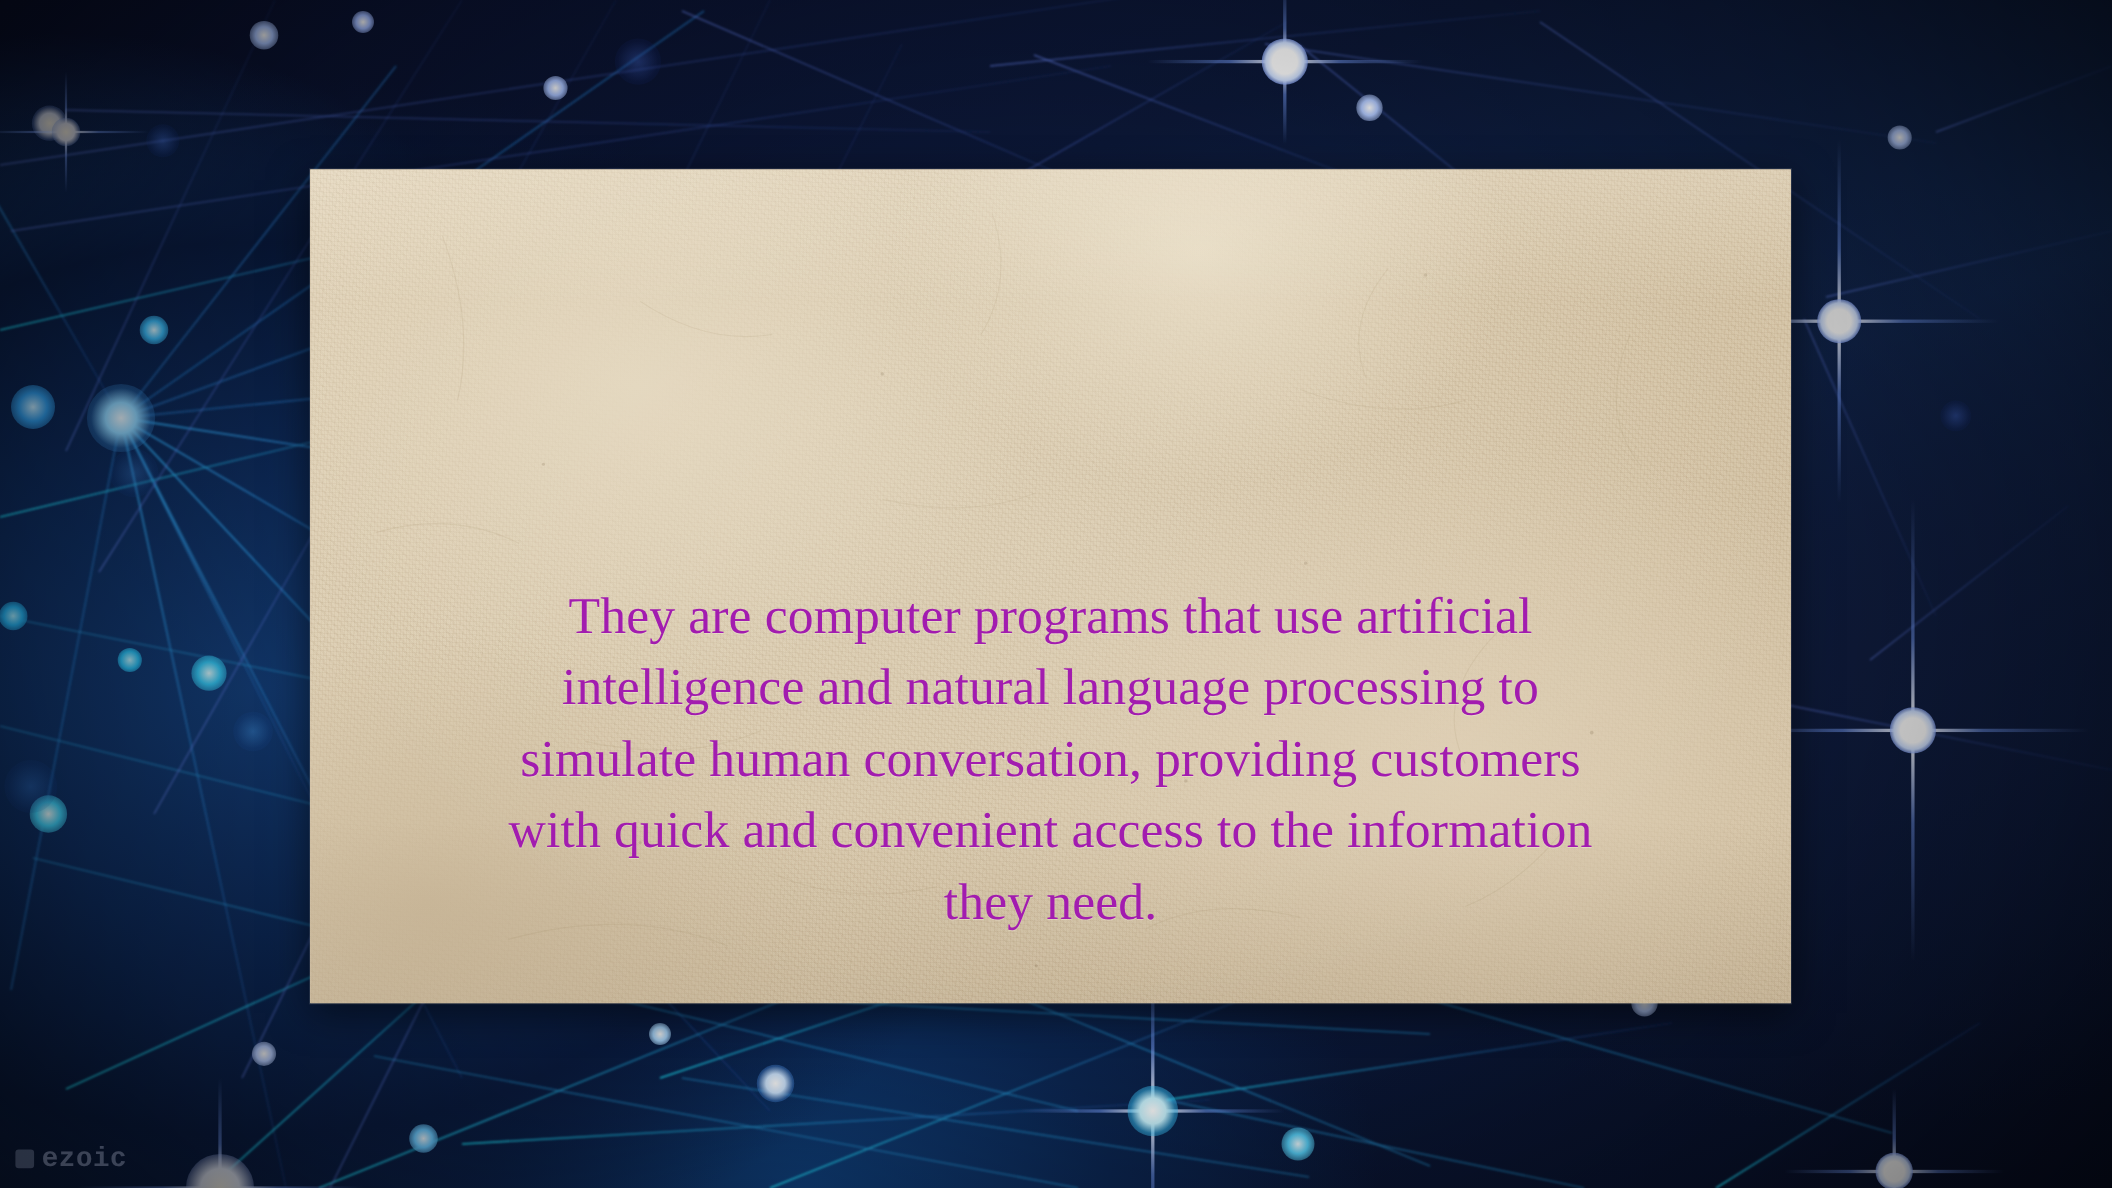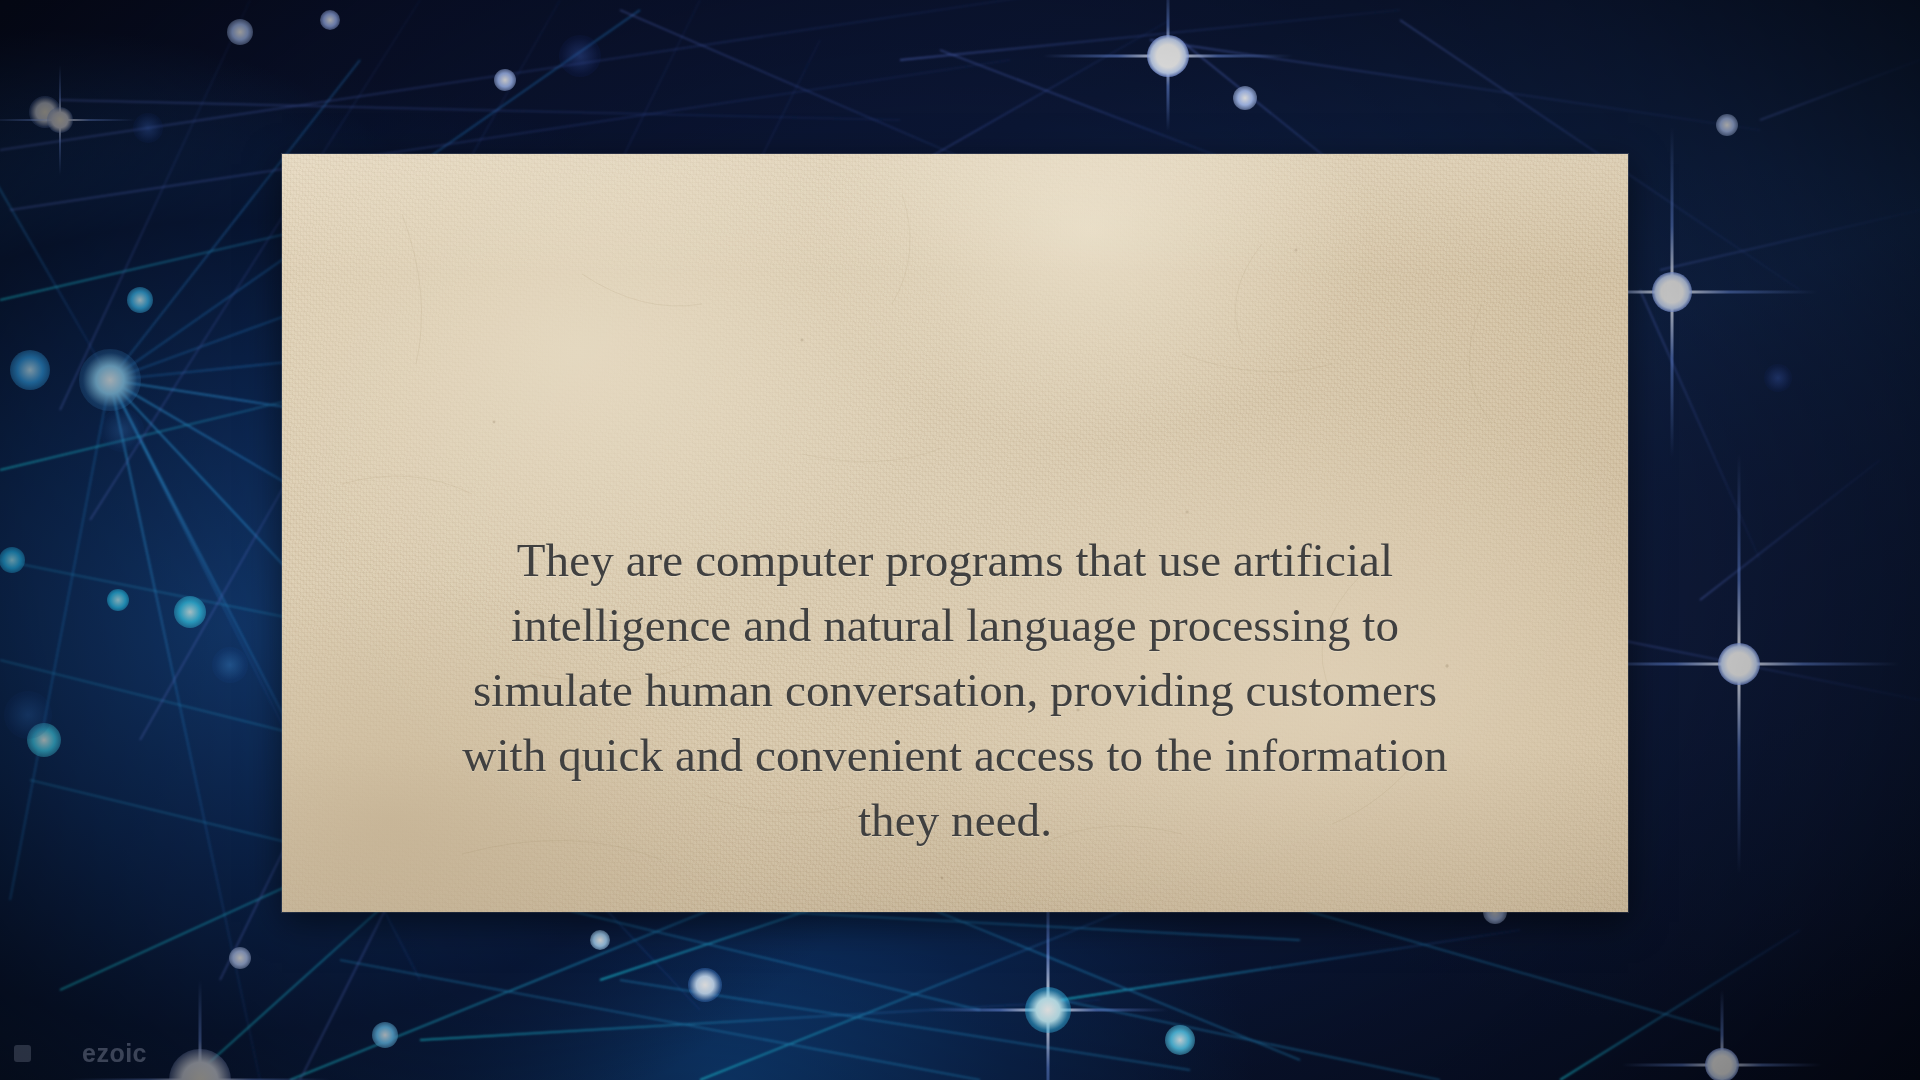--- a/index.html
+++ b/index.html
@@ -118,21 +118,21 @@
   }
 
   
   #body-text {
     position: absolute;
     left: 0;
     right: 0;
     top: 374px;
     padding: 0 48px;
     text-align: center;
-    color: #404040;
+    color: #a21caf;
     font-family: "Liberation Serif", "DejaVu Serif", serif;
     font-size: 47px;
     line-height: 65px;
     letter-spacing: 0.1px;
     text-shadow: 0 1px 0 rgba(255,252,240,0.30);
     white-space: pre-line;
   }
 
   
   #watermark {
@@ -144,26 +144,25 @@
     gap: 7px;
     opacity: 0.30;
     pointer-events: none;
   }
   #watermark .wm-mark {
     width: 17px; height: 17px;
     border-radius: 3px;
     background: rgba(225,230,255,0.55);
   }
   #watermark .wm-text {
-    font-family: Liberation Sans, sans-serif;
+    font-family: Liberation Mono, monospace;
     font-size: 25px;
     font-weight: 700;
     letter-spacing: 0.5px;
     color: rgba(228,233,255,0.80);
-    margin-left: 44px;
   }
 </style>
 </head>
 <body>
 
 <div id="slide">
 
   <div class="bg-base"></div>
 
   <div class="bg-net">

